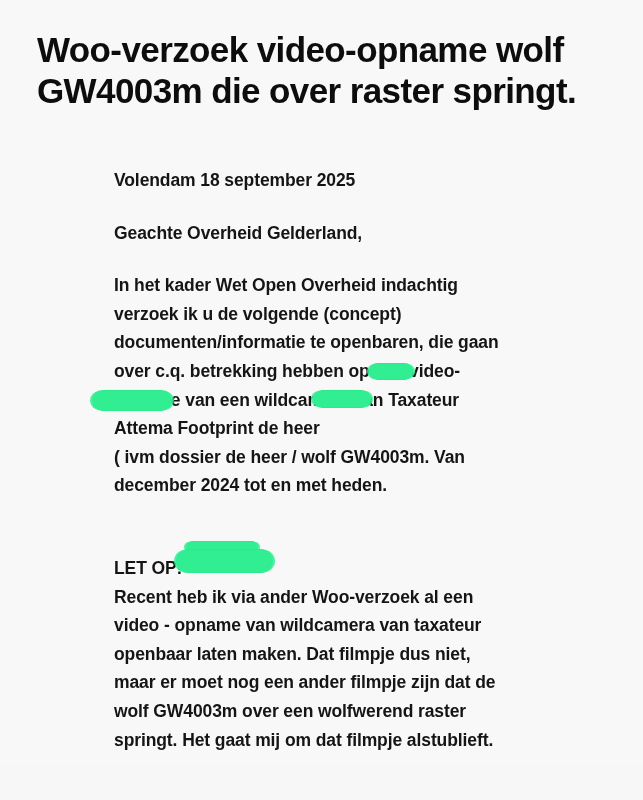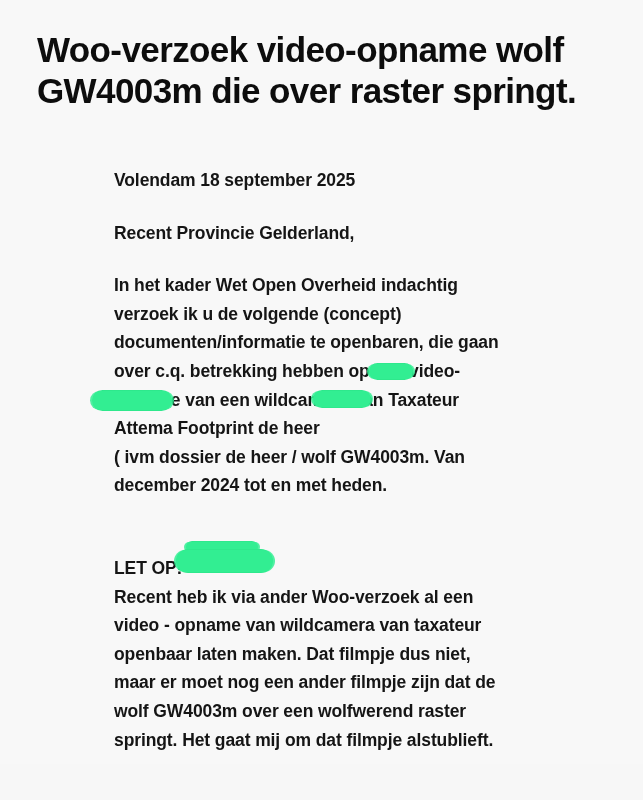--- a/index.html
+++ b/index.html
@@ -95,21 +95,21 @@
 <div class="page">
 
   <h1 class="doc-title">Woo-verzoek video-opname wolf GW4003m die over raster springt.</h1>
 
   <div class="body-col">
 
     <div class="blk line">Volendam 18 september 2025</div>
 
     <div class="gap-md"></div>
 
-    <div class="blk line">Recent Provincie Gelderland,</div>
+    <div class="blk line">Geachte Overheid Gelderland,</div>
 
     <div class="gap-md"></div>
 
     <div class="blk line">In het kader Wet Open Overheid indachtig verzoek ik u de volgende (concept) documenten/informatie te openbaren, die gaan over c.q. betrekking hebben op een video-opname van een wildcamera van Taxateur Attema Footprint de heer
 ( ivm dossier de heer / wolf GW4003m. Van december 2024 tot en met heden.</div>
 
     <div class="gap-lg"></div>
     <div class="gap-lg"></div>
 
     <div class="blk line">LET OP!</div>

